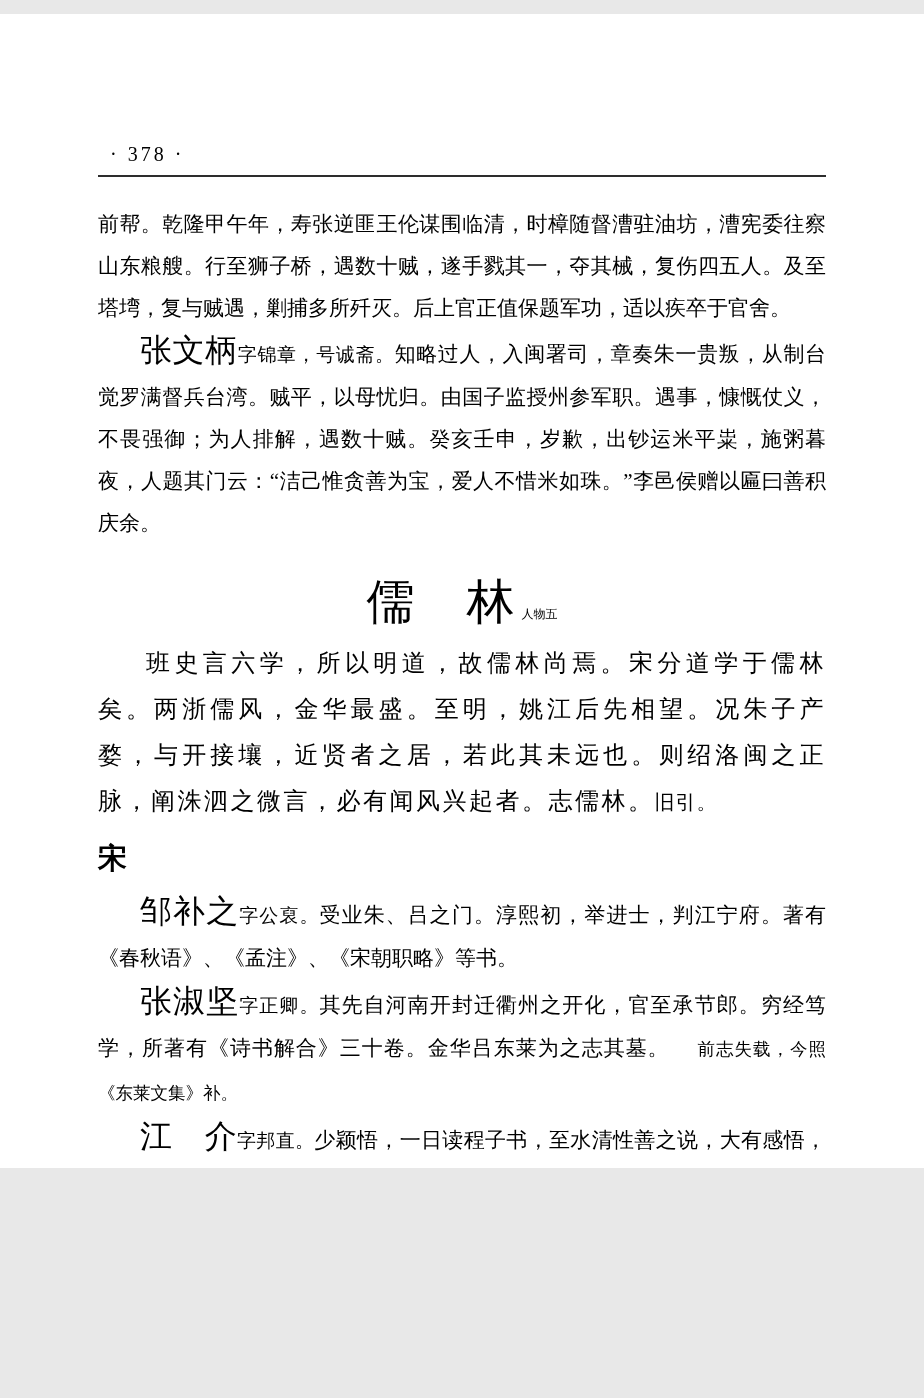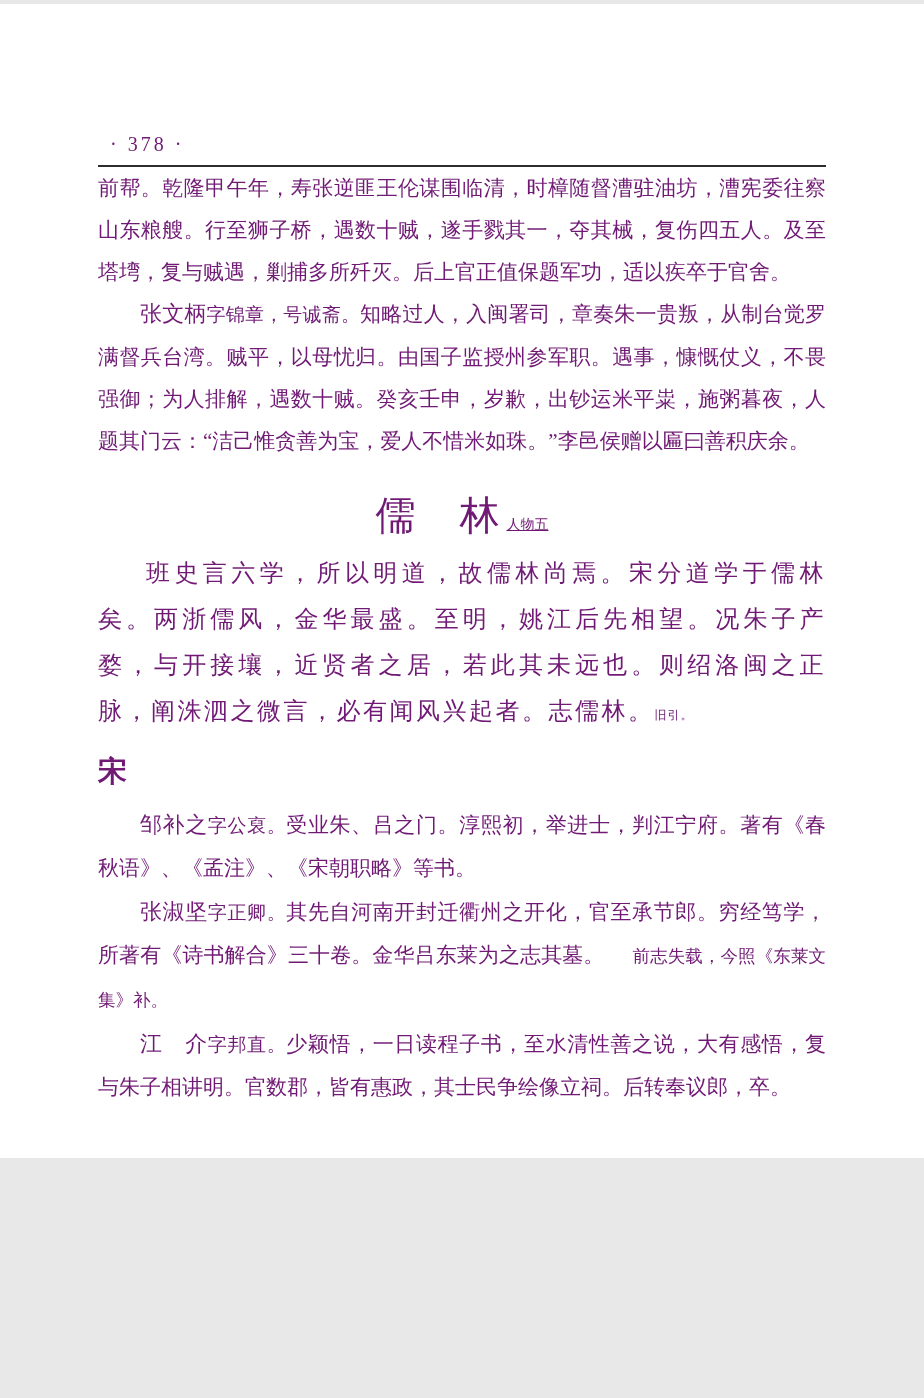--- a/index.html
+++ b/index.html
@@ -4,23 +4,23 @@
 <style>
   html, body {
     margin: 0;
     padding: 0;
     background: #e8e8e8;
   }
   .page {
     position: relative;
     width: 924px;
     height: 1154px;
-    margin: 4px auto;
+    margin: 14px auto;
     background: #ffffff;
-    color: #701a75;
+    color: #000000;
     font-family: "Liberation Serif", "DejaVu Serif", serif;
     box-sizing: border-box;
     overflow: hidden;
   }
   
   .page-header {
     position: relative;
     margin: 0 98px;
     padding-top: 124px;
     padding-bottom: 9px;
@@ -40,52 +40,53 @@
     left: 50%;
     bottom: 9px;
     transform: translateX(-50%);
     font-size: 23px;
     letter-spacing: 7px;
     white-space: nowrap;
   }
   
   .page-body {
     margin: 0 98px;
+    padding-top: 26px;
   }
   .body-para {
     margin: 0;
     font-size: 21px;
     line-height: 42px;
     text-align: justify;
     text-justify: inter-ideograph;
   }
   .indent { text-indent: 2em; }
-  .entry-name  { font-size: 22px; }
+  .entry-name  { font-size: 32px; }
   .entry-anno  { font-size: 19px; }
   .entry-note  { font-size: 17.5px; margin-left: 1.6em; }
   
   .section-heading {
     margin: 34px 0 14px;
     text-align: center;
     font-weight: normal;
     line-height: 1;
   }
-  .heading-main { font-size: 40px; letter-spacing: 2px; }
-  .heading-sub  { font-size: 14px; margin-left: 5px; text-decoration: underline; }
+  .heading-main { font-size: 48px; letter-spacing: 2px; }
+  .heading-sub  { font-size: 12px; margin-left: 5px; }
   
   .intro-para {
     margin: 8px 0 0;
     font-size: 24px;
     line-height: 46px;
     letter-spacing: 2.5px;
     text-indent: 2em;
     text-align: justify;
     text-justify: inter-ideograph;
   }
-  .intro-note { font-size: 12px; letter-spacing: 1px; }
+  .intro-note { font-size: 20px; letter-spacing: 1px; }
   
   .dynasty-heading {
     margin: 16px 0 14px;
     font-family: "Liberation Sans", "DejaVu Sans", sans-serif;
     font-weight: bold;
     font-size: 29px;
     line-height: 1.2;
   }
   .entries .body-para { line-height: 43px; }
 </style>

